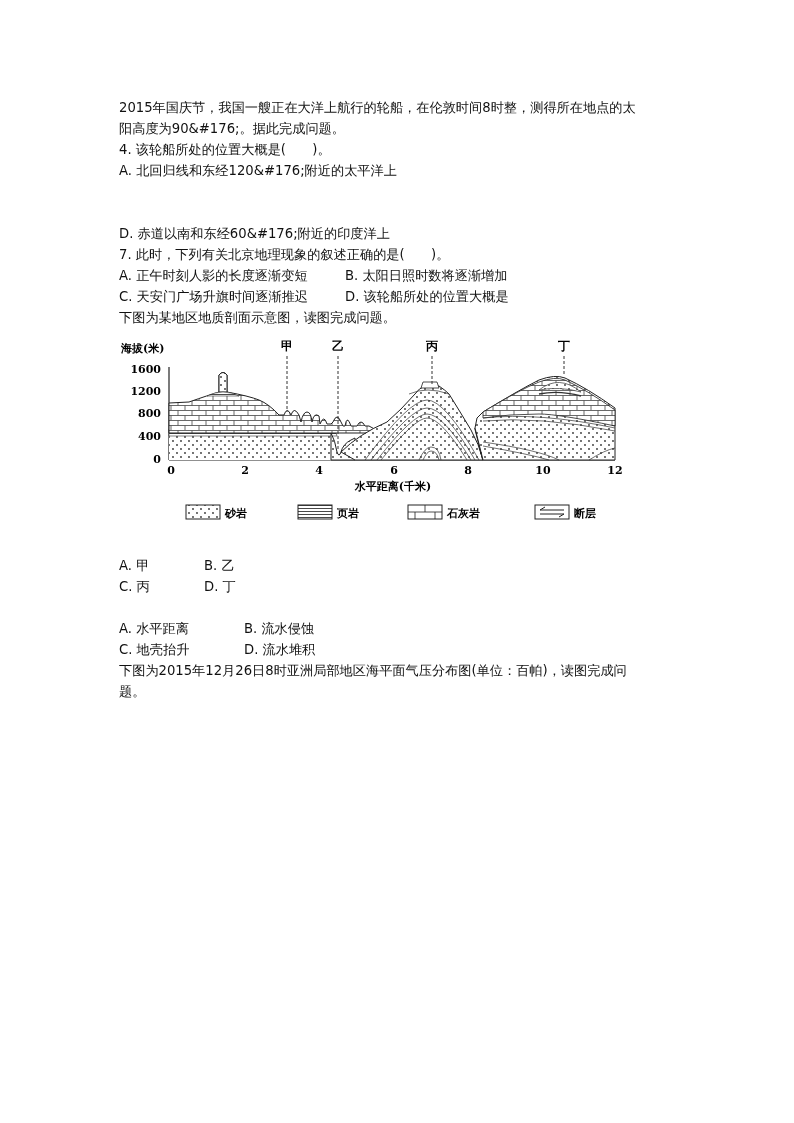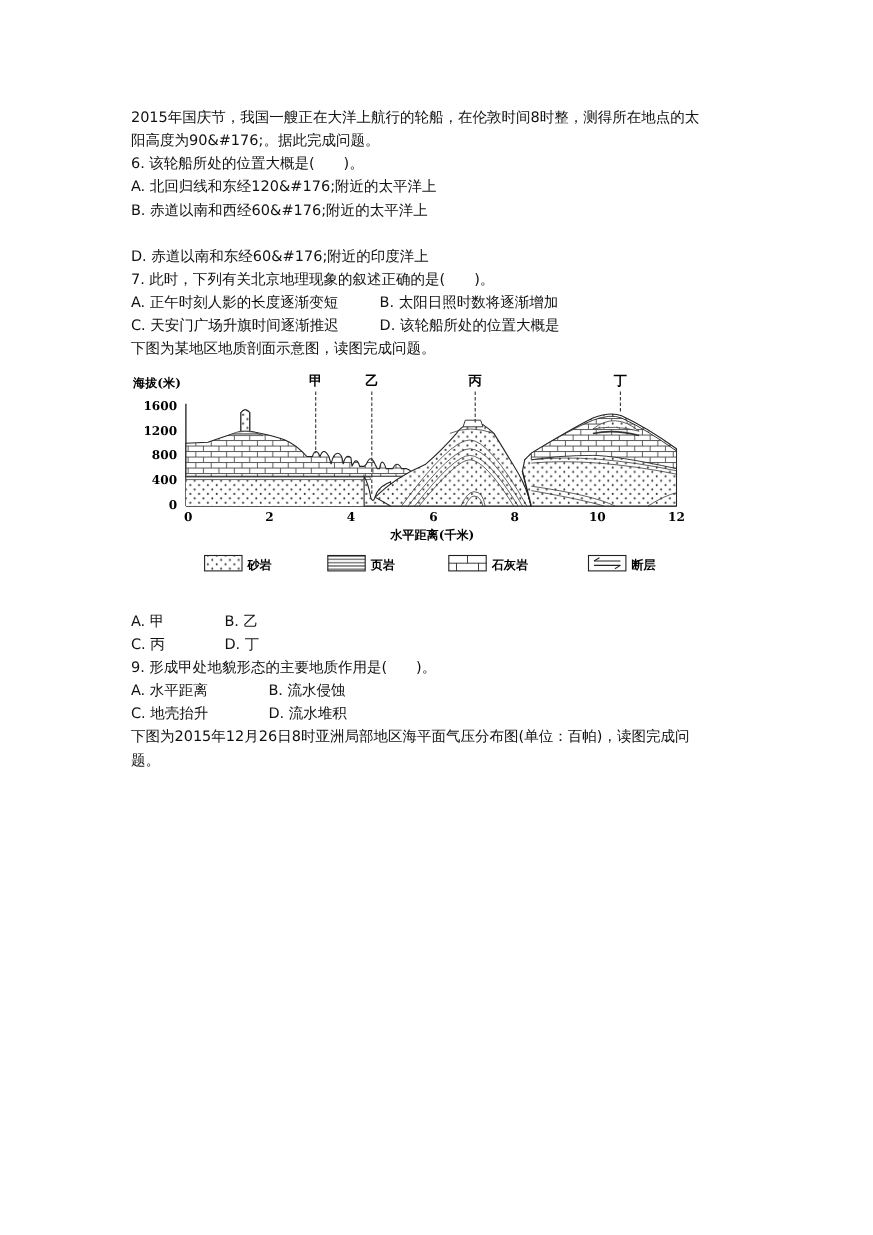--- a/index.html
+++ b/index.html
@@ -13,23 +13,22 @@
   .svgtext { font-family: "DejaVu Serif", "Liberation Serif", serif; font-weight:bold; }
 </style>
 </head>
 <body>
 
 <div class="page">
 
   <div class="line" style="top:97px">2015年国庆节，我国一艘正在大洋上航行的轮船，在伦敦时间8时整，测得所在地点的太</div>
   <div class="line" style="top:118px">阳高度为90&amp;#176;。据此完成问题。</div>
 
-  <div class="line" style="top:139px">6. 该轮船所处的位置大概是(　　)。</div>
+  <div class="line" style="top:139px">4. 该轮船所处的位置大概是(　　)。</div>
   <div class="line" style="top:160px">A. 北回归线和东经120&amp;#176;附近的太平洋上</div>
-  <div class="line" style="top:181px">B. 赤道以南和西经60&amp;#176;附近的太平洋上</div>
   <div class="line" style="top:223px">D. 赤道以南和东经60&amp;#176;附近的印度洋上</div>
 
   <div class="line" style="top:244px">7. 此时，下列有关北京地理现象的叙述正确的是(　　)。</div>
   <div class="opt" style="top:265px; left:119px">A. 正午时刻人影的长度逐渐变短</div>
   <div class="opt" style="top:265px; left:345px">B. 太阳日照时数将逐渐增加</div>
   <div class="opt" style="top:286px; left:119px">C. 天安门广场升旗时间逐渐推迟</div>
   <div class="opt" style="top:286px; left:345px">D. 该轮船所处的位置大概是</div>
 
   <div class="line" style="top:307px">下图为某地区地质剖面示意图，读图完成问题。</div>
 
@@ -153,21 +152,20 @@
         <text class="svgtext" x="455" y="187" font-size="11">断层</text>
       </g>
     </svg>
   </div>
 
   <div class="opt" style="top:555px; left:119px">A. 甲</div>
   <div class="opt" style="top:555px; left:204px">B. 乙</div>
   <div class="opt" style="top:576px; left:119px">C. 丙</div>
   <div class="opt" style="top:576px; left:204px">D. 丁</div>
 
-  <div class="line" style="top:597px">9. 形成甲处地貌形态的主要地质作用是(　　)。</div>
   <div class="opt" style="top:618px; left:119px">A. 水平距离</div>
   <div class="opt" style="top:618px; left:244px">B. 流水侵蚀</div>
   <div class="opt" style="top:639px; left:119px">C. 地壳抬升</div>
   <div class="opt" style="top:639px; left:244px">D. 流水堆积</div>
 
   <div class="line" style="top:660px">下图为2015年12月26日8时亚洲局部地区海平面气压分布图(单位：百帕)，读图完成问</div>
   <div class="line" style="top:681px">题。</div>
 
 </div>
 

